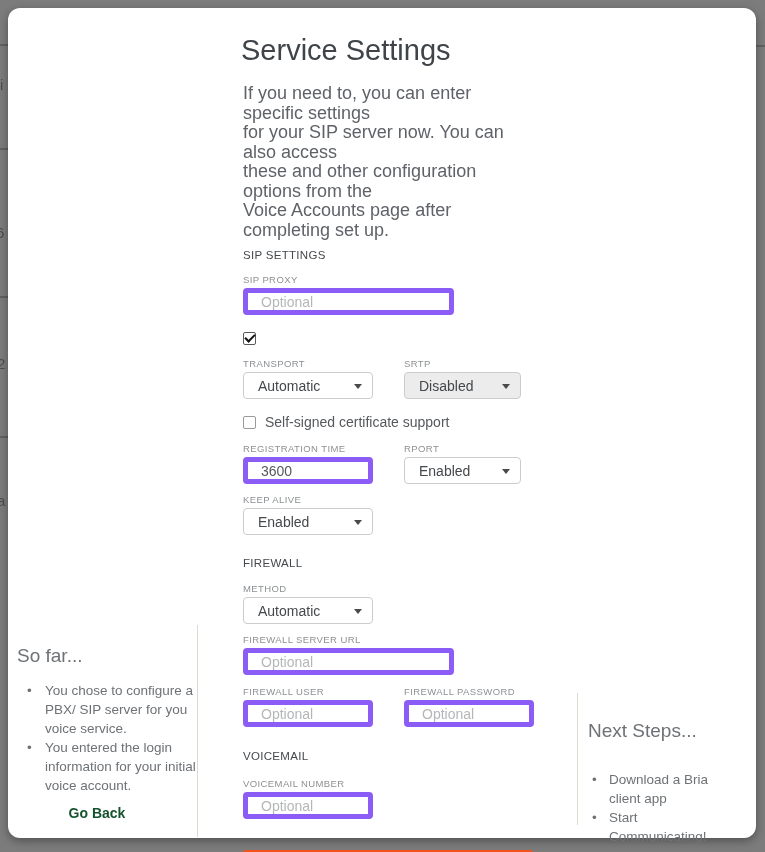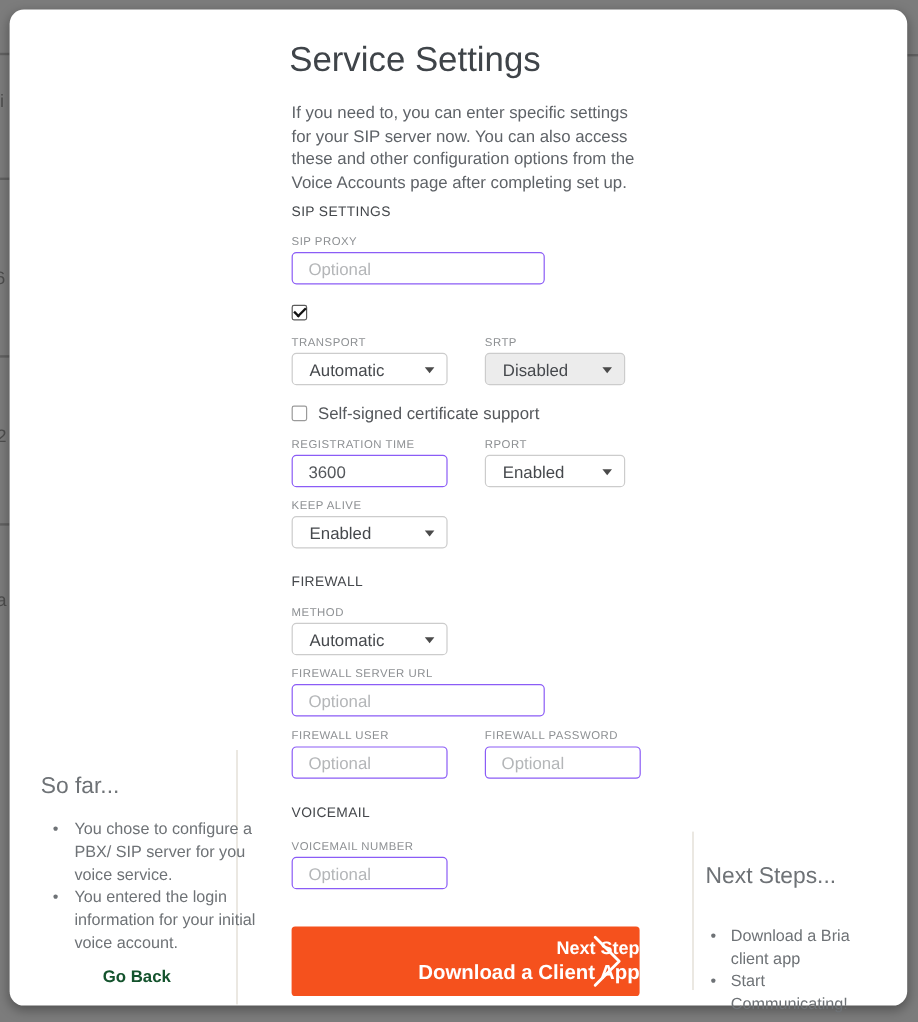--- a/index.html
+++ b/index.html
@@ -14,31 +14,31 @@
   .bg-glyph{position:absolute;color:#4e4e4e;font-size:15px;line-height:15px;width:9px;overflow:hidden;}
   
   .modal{
     position:absolute;left:8px;top:8px;width:748px;height:830px;
     background:#ffffff;border-radius:12px;
     box-shadow:0 3px 10px rgba(0,0,0,.35);
   }
   
   .col{position:absolute;left:235px;top:0;width:292px;}
   .title{margin:25px 0 0 -2px;font-size:29px;line-height:34px;font-weight:400;color:#3f4449;}
-  .desc{margin-top:17px;font-size:14px;line-height:19.5px;color:#5f6368;}
+  .desc{margin-top:17px;font-size:18px;line-height:19.5px;color:#5f6368;}
   .sec-header{margin-top:9px;font-size:11.5px;line-height:13px;color:#45484c;letter-spacing:.3px;}
   .sec-header.mt-lg{margin-top:22px;}
   .field-label{font-size:9.5px;line-height:11px;color:#8d9093;letter-spacing:.4px;}
   .lr{display:flex;}
   .lr .l1{width:161px;flex:0 0 161px;}
   .mt12{margin-top:12px;} .mt13{margin-top:13px;} .mt10{margin-top:10px;}
   .mt11{margin-top:11px;} .mt15{margin-top:15px;} .mt23{margin-top:23px;}
   .text-input{
     display:block;margin-top:3px;width:211px;height:27px;box-sizing:border-box;
-    border:1px solid #8b5cf6;border-radius:4px;padding:0 13px;
+    border:5px solid #8b5cf6;border-radius:4px;padding:0 13px;
     font-family:"Liberation Sans",sans-serif;font-size:14px;color:#55585c;background:#fff;outline:none;
   }
   .text-input.narrow{width:130px;}
   .text-input::placeholder{color:#b4b6b8;opacity:1;}
   .two-col{display:flex;margin-top:3px;}
   .two-col .c2{margin-left:31px;}
   .sel{
     position:relative;width:130px;height:27px;box-sizing:border-box;
     border:1px solid #cccccc;border-radius:4px;background:#fff;
     display:flex;align-items:center;padding-left:14px;
@@ -71,21 +71,21 @@
   .next-btn .l2{font-size:17px;font-weight:bold;line-height:21px;}
   .next-btn .chev{position:absolute;right:14px;top:6px;}
   
   .vdiv{position:absolute;width:1px;background:#dedacf;}
   .vdiv.left{left:189px;top:617px;height:212px;}
   .vdiv.right{left:569px;top:685px;height:132px;}
   .side{position:absolute;color:#6e7276;}
   .side h2{margin:0;font-size:19px;line-height:22px;font-weight:400;color:#6e7276;}
   .side ul{margin:14px 0 0;padding:0;list-style:none;}
   .side li{position:relative;font-size:13.5px;line-height:19px;margin:0;}
-  .so-far{left:26px;top:637px;width:182px;}
+  .so-far{left:9px;top:637px;width:182px;}
   .so-far li{padding-left:28px;width:152px;}
   .so-far li::before{content:"\2022";position:absolute;left:10px;color:#6e7276;}
   .next-steps{left:580px;top:712px;width:160px;}
   .next-steps ul{margin-top:28px;}
   .next-steps li{padding-left:21px;width:118px;}
   .next-steps li::before{content:"\2022";position:absolute;left:4px;color:#6e7276;}
   .go-back{display:block;margin-top:9px;width:160px;text-align:center;
     font-size:14px;font-weight:bold;color:#14532d;background:none;border:none;cursor:pointer;
     font-family:"Liberation Sans",sans-serif;}
 </style>

